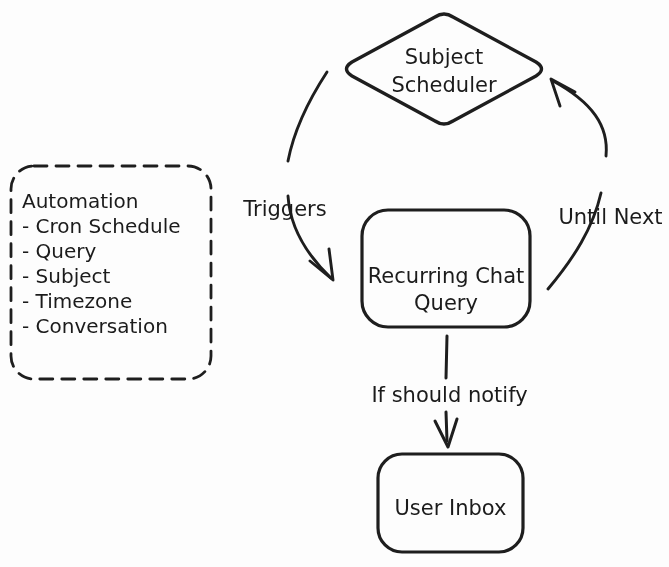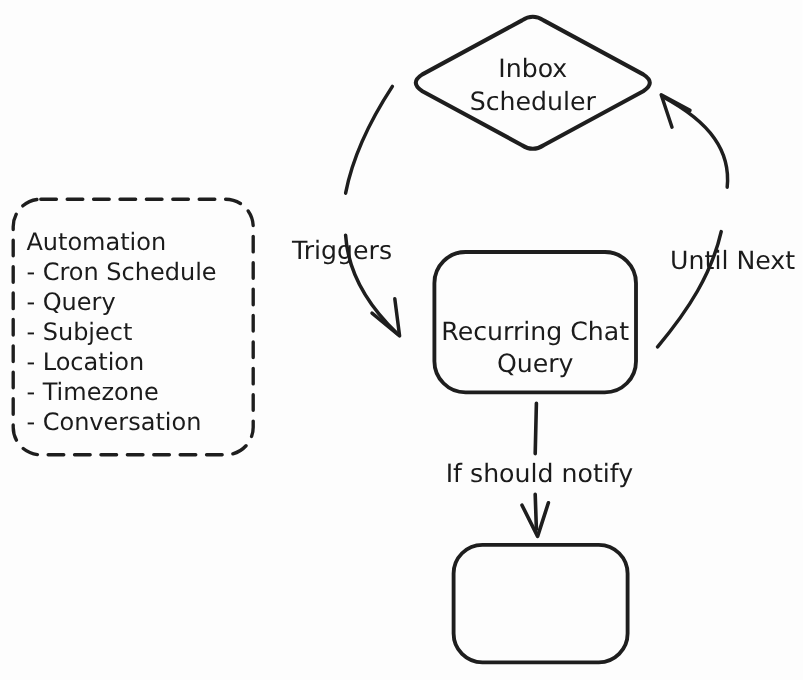--- a/index.html
+++ b/index.html
@@ -79,39 +79,39 @@
     </g>
 
     <g stroke-width="3">
       <path d="M447 336 L446 378"></path>
       <path d="M446 412 L447 441"></path>
       <path d="M435 421 L448 447 L457 419"></path>
     </g>
   </svg>
 
   <div class="node-label lbl-scheduler">
-    <div>Inbox</div>
+    <div>Subject</div>
     <div>Scheduler</div>
   </div>
 
   <div class="note-block">
     <div>Automation</div>
     <div>- Cron Schedule</div>
     <div>- Query</div>
     <div>- Subject</div>
-    <div>- Location</div>
     <div>- Timezone</div>
     <div>- Conversation</div>
   </div>
 
   <div class="node-label lbl-recurring">
     <div>Recurring Chat</div>
     <div>Query</div>
   </div>
 
+  <div class="node-label lbl-inbox">User Inbox</div>
 
   <div class="edge-label lbl-triggers">Triggers</div>
 
   <div class="edge-label lbl-until">Until Next</div>
 
   <div class="edge-label lbl-notify">If should notify</div>
 
 </div>
 
 </body></html>

